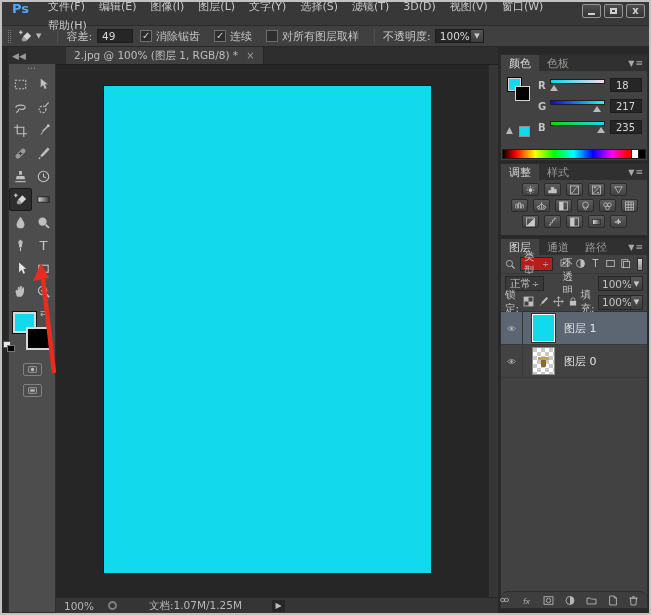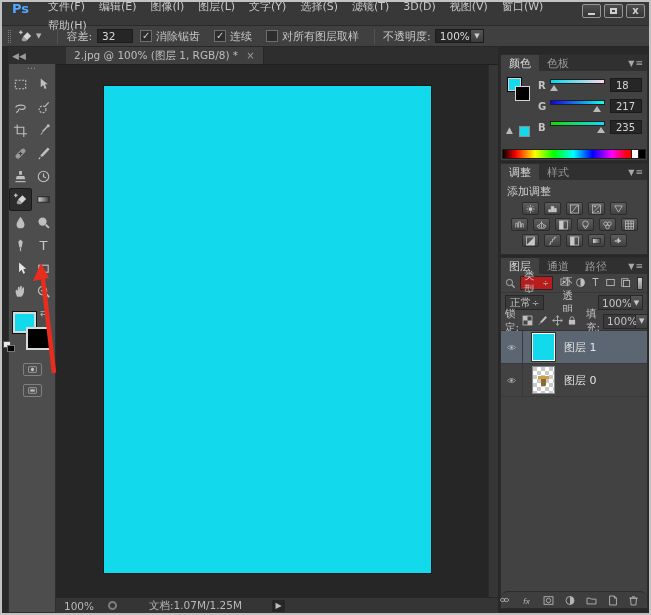--- a/index.html
+++ b/index.html
@@ -147,21 +147,21 @@
           <svg width="15" height="15" viewBox="0 0 16 16" fill="none" stroke="#bfbfbf" stroke-width="1.2">
             <path d="M5.5 8 L10 3.5 L14 7.5 L9.5 12 Z" fill="#d6d6d6" stroke="none"></path>
             <path d="M5.5 8 L9.5 12 L8.5 13 H5 L3.8 11.5 Z" fill="#9f9f9f" stroke="none"></path>
             <path d="M3 1.5 V5.5 M1 3.5 H5" stroke="#d6d6d6"></path>
           </svg>
         </span>
       <span class="caret">▼</span>
     </span>
     <span class="vsep sp"></span>
     <span>容差:</span>
-    <span class="field" style="width:36px;margin-left:5px;">32</span>
+    <span class="field" style="width:36px;margin-left:5px;">49</span>
     <span id="optchecks" style="display:flex;align-items:center;">
         <span class="cb">
      <span class="cbbox">✓</span>
      <span>消除锯齿</span>
         </span>
         <span class="cb">
      <span class="cbbox">✓</span>
      <span>连续</span>
         </span>
         <span class="cb">
@@ -440,21 +440,20 @@
         </div>
       </div>
       <div class="gap2"></div>
       <div class="panel">
         <div class="tabbar" id="adjtabs">
             <span class="ptab act">调整</span>
             <span class="ptab">样式</span>
             <span class="pmenu">▼<span style="font-size:9px;">≡</span></span>
           </div>
         <div id="adjbody">
-          <div id="addlabel">添加调整</div>
           <div id="adjicons">
               <div class="adjrow">
                 <span class="adjic">
                   <svg width="13" height="10" viewBox="0 0 16 16" fill="none" stroke="#bfbfbf" stroke-width="1.2">
                     <circle cx="8" cy="8" r="3" fill="#c8c8c8" stroke="none"></circle>
                     <path d="M8 1.5 V4 M8 12 V14.5 M1.5 8 H4 M12 8 H14.5 M3.5 3.5 L5.2 5.2 M10.8 10.8 L12.5 12.5 M12.5 3.5 L10.8 5.2 M5.2 10.8 L3.5 12.5" stroke="#c8c8c8"></path>
                   </svg>
                 </span>
                 <span class="adjic">
                   <svg width="13" height="10" viewBox="0 0 16 16" fill="none" stroke="#bfbfbf" stroke-width="1.2">
@@ -623,21 +622,21 @@
                   <path d="M4.5 12 L3 14"></path>
                 </svg></span>
               <span class="lic"><svg width="11" height="11" viewBox="0 0 16 16" fill="none" stroke="#bfbfbf" stroke-width="1.2">
                   <path d="M8 1 V15 M1 8 H15 M8 1 L6 3.5 M8 1 L10 3.5 M8 15 L6 12.5 M8 15 L10 12.5 M1 8 L3.5 6 M1 8 L3.5 10 M15 8 L12.5 6 M15 8 L12.5 10"></path>
                 </svg></span>
               <span class="lic"><svg width="10" height="11" viewBox="0 0 16 16" fill="none" stroke="#bfbfbf" stroke-width="1.2">
                   <rect x="3" y="7" width="10" height="7.5" fill="#bfbfbf" stroke="none"></rect>
                   <path d="M5 7 V5 A3 3 0 0 1 11 5 V7"></path>
                 </svg></span>
             </span>
-          <span style="margin-left:6px;">填充:</span>
+          <span style="">填充:</span>
           <span class="minicombo">
             <span class="val">100%</span>
             <span class="drop">▼</span>
           </span>
         </div>
         <div id="layerlist">
             <div class="layerrow sel">
     <span class="eyecell">
                 <span class="ic">
                   <svg width="13" height="9" viewBox="0 0 16 16" fill="none" stroke="#bfbfbf" stroke-width="1.2">

